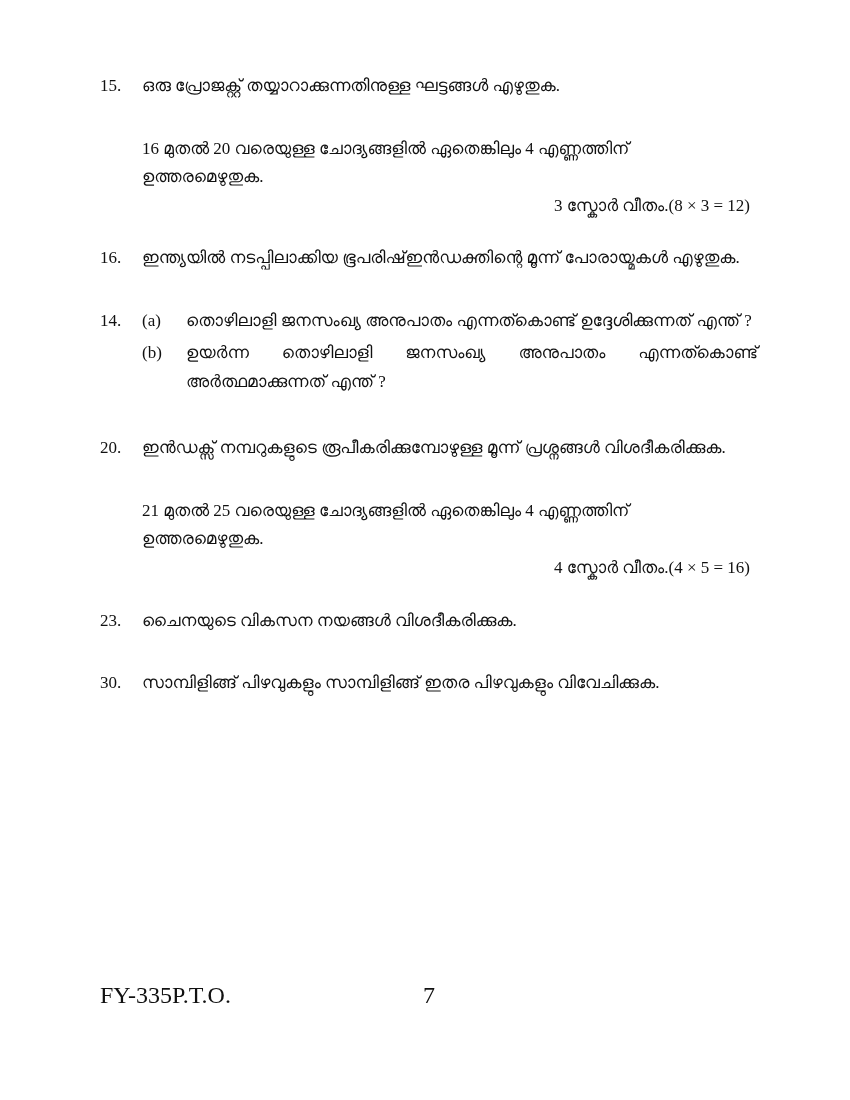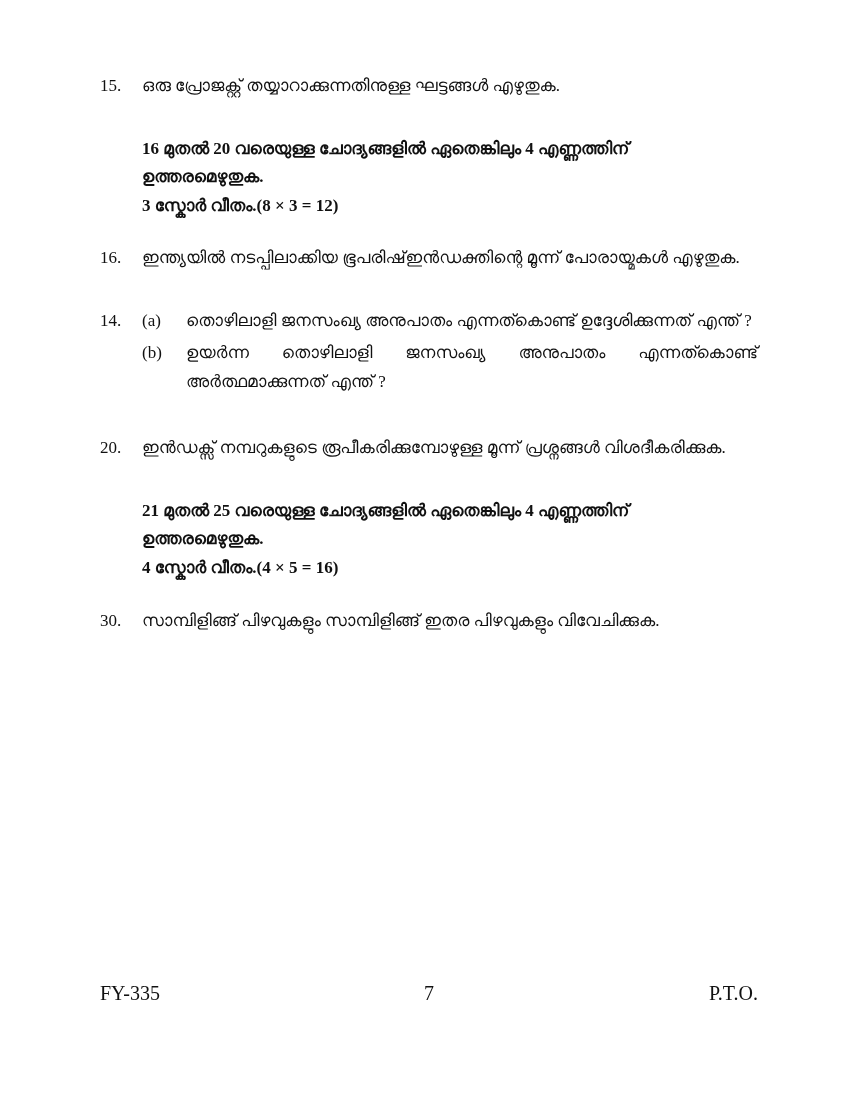--- a/index.html
+++ b/index.html
@@ -33,34 +33,34 @@
   .qtext {
     flex: 1 1 auto;
     text-align: justify;
   }
   .subparts { flex: 1 1 auto; }
   .subpart { display: flex; margin-bottom: 4px; }
   .sub-label { flex: 0 0 44px; }
   .sub-text { flex: 1 1 auto; text-align: justify; }
   .section-note {
     margin: 10px 8px 24px 42px;
-    font-weight: bold;
+    font-weight: normal;
   }
   .section-note .note-line2 {
     display: flex;
-    justify-content: flex-start;
+    justify-content: flex-end;
   }
   .footer {
     position: absolute;
     top: 982px;
     left: 100px;
     width: 658px;
     display: flex;
-    justify-content: space-between;
-    font-size: 20px;
+    justify-content: flex-start;
+    font-size: 24px;
   }
   .footer .center { position: absolute; left: 50%; transform: translateX(-50%); }
 </style>
 </head>
 <body>
 
 <div class="page">
   <div class="content">
 
 
@@ -106,20 +106,24 @@
     <div class="section-note">
       <div class="note-line1">21 മുതൽ 25 വരെയുള്ള ചോദ്യങ്ങളിൽ ഏതെങ്കിലും 4 എണ്ണത്തിന് ഉത്തരമെഴുതുക.</div>
       <div class="note-line2">
         <span>4 സ്കോർ വീതം.</span>
         <span class="marks">(4 × 5 = 16)</span>
       </div>
     </div>
 
 
 
+    <div class="question">
+      <span class="qno">23.</span>
+      <span class="qtext">ചൈനയുടെ വികസന നയങ്ങൾ വിശദീകരിക്കുക.</span>
+    </div>
 
     <div class="question">
       <span class="qno">30.</span>
       <span class="qtext">സാമ്പിളിങ്ങ് പിഴവുകളും സാമ്പിളിങ്ങ് ഇതര പിഴവുകളും വിവേചിക്കുക.</span>
     </div>
 
   </div>
 
   <div class="footer">
     <span>FY-335</span>

